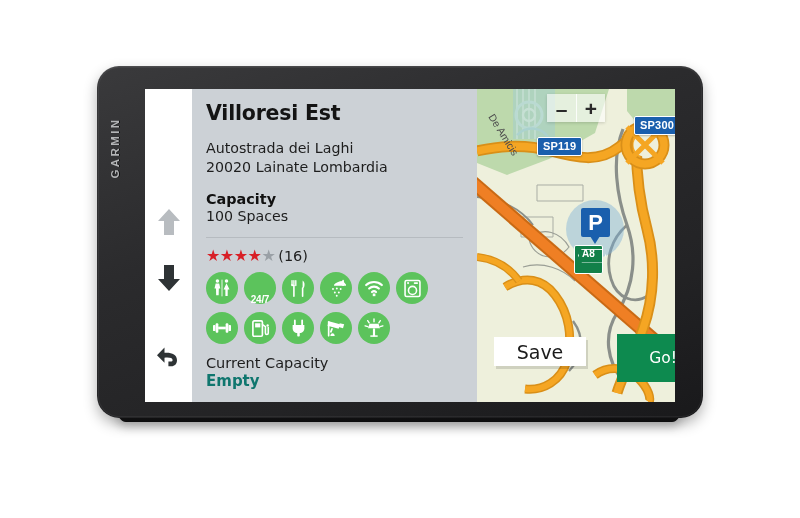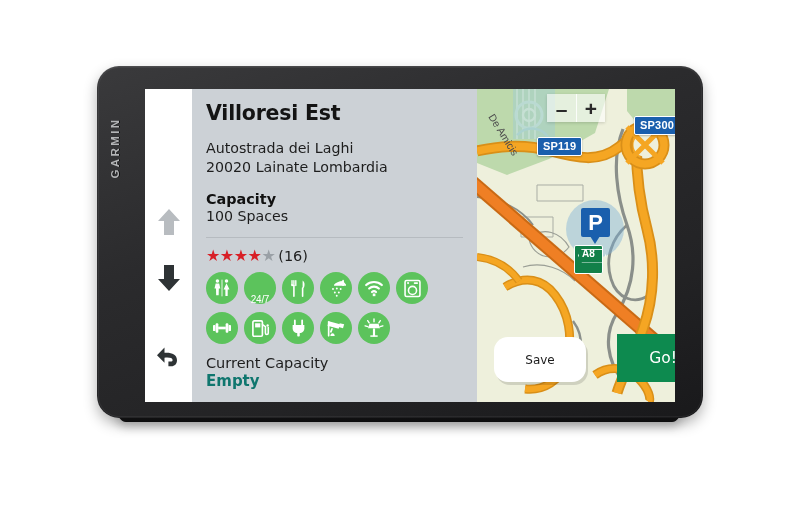--- a/index.html
+++ b/index.html
@@ -119,21 +119,21 @@
   
   .icon-row { display: flex; gap: 6px; margin-top: 8px; }
   .amenity {
     width: 32px; height: 32px; border-radius: 50%;
     background: #5cc35c;
     display: flex; align-items: center; justify-content: center;
     flex: 0 0 32px;
   }
   .amenity svg { display: block; }
   .amenity .txt247 {
-    color: #fff; font-size: 10px; font-weight: normal;
+    color: #fff; font-size: 10px; font-weight: bold;
     font-family: "Liberation Sans", sans-serif;
     letter-spacing: -0.3px;
     margin-top: 22px;
   }
 
   #occ-label { font-size: 14.5px; color: #1d1d1d; margin-top: 11px; }
   #occ-value {
     font-size: 15px; font-weight: bold; color: #0f766e;
     margin-top: 1px;
   }
@@ -221,26 +221,25 @@
   
   #map-watermark {
     position: absolute; right: -6px; top: -6px;
     width: 78px; height: 72px;
     opacity: 0.55;
   }
 
   
   #btn-save {
     position: absolute; left: 17px; top: 248px;
-    width: 92px; height: 45px;
+    width: 92px; height: 29px;
     background: #ffffff;
     display: flex; align-items: center; justify-content: center;
-    font-size: 12px; color: #1b1b1b;
+    font-size: 19px; color: #1b1b1b;
     box-shadow: 2px 3px 0 rgba(0,0,0,0.13);
-    border-radius: 14px;
   }
   #btn-go {
     position: absolute; left: 140px; top: 245px;
     width: 92px; height: 48px;
     background: #0d8a4f;
     display: flex; align-items: center; justify-content: center;
     font-size: 15.5px; color: #ffffff;
     clip-path: polygon(0 0, 78% 0, 100% 50%, 78% 100%, 0 100%);
     box-shadow: 2px 3px 0 rgba(0,0,0,0.13);
   }

